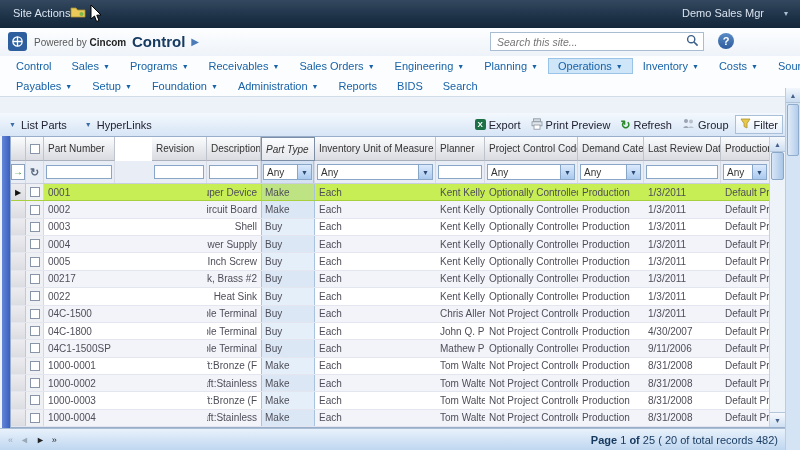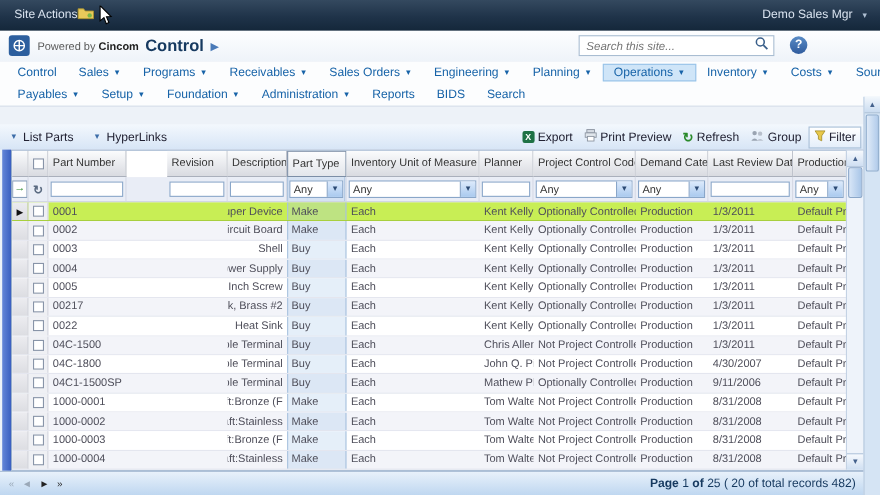--- a/index.html
+++ b/index.html
@@ -5,33 +5,33 @@
   html,body{margin:0;padding:0;}
   body{width:800px;height:450px;overflow:hidden;font-family:"Liberation Sans",sans-serif;background:#edf2f8;}
   .screen{position:relative;width:800px;height:450px;overflow:hidden;}
 
   
   .top-bar{position:absolute;left:0;top:0;width:800px;height:28px;
     background:linear-gradient(#34495f 0%,#1f3349 55%,#14273a 100%);color:#d9e3ef;font-size:11px;}
   .site-actions{position:absolute;left:8px;top:5px;display:flex;align-items:center;gap:5px;padding:2px 5px;cursor:default;}
   .caret{font-size:8px;color:#aebfd2;}
   .folder-ico{position:absolute;left:70px;top:6px;}
-  .user-menu{position:absolute;right:12px;top:7px;display:flex;align-items:center;gap:9px;padding-left:44px;}
+  .user-menu{position:absolute;right:12px;top:7px;display:flex;align-items:center;gap:20px;padding-left:44px;}
   .cursor{position:absolute;left:90px;top:5px;z-index:50;}
 
   
   .brand-bar{position:absolute;left:0;top:28px;width:800px;height:28px;
     background:linear-gradient(#fdfeff,#eef3f9);border-bottom:1px solid #e2e8f0;}
   .logo{position:absolute;left:8px;top:4px;width:19px;height:19px;background:#2d5f9e;border-radius:3px;
     display:flex;align-items:center;justify-content:center;}
   .powered{position:absolute;left:34px;top:9px;font-size:10px;color:#5a5a5a;}
   .powered b{color:#1e1e1e;}
   .app-title{position:absolute;left:132px;top:5px;font-size:15px;font-weight:bold;color:#173a60;display:flex;align-items:center;gap:6px;}
   .app-title .arrow{font-size:10px;color:#4a7ab8;font-weight:normal;}
-  .search-box{position:absolute;right:96px;top:4px;width:178px;height:19px;border:1px solid #a9bdd2;background:#fff;
+  .search-box{position:absolute;right:96px;top:4px;width:214px;height:19px;border:1px solid #a9bdd2;background:#fff;
     display:flex;align-items:center;padding:0 4px;box-sizing:border-box;}
   .search-box input{flex:1;border:none;outline:none;font-family:"Liberation Sans",sans-serif;
     font-size:10.5px;font-style:italic;color:#7a7a7a;background:transparent;}
   .help-btn{position:absolute;right:66px;top:5px;width:16px;height:16px;border-radius:50%;
     background:linear-gradient(#5a8cc6,#2f5b9d);color:#fff;font-size:11px;font-weight:bold;
     display:flex;align-items:center;justify-content:center;}
 
   
   .menu-bar{position:absolute;left:0;top:56px;width:800px;height:40px;background:#fcfdfe;border-bottom:1px solid #d2dce8;}
   .menu-row{display:flex;align-items:center;height:20px;padding-left:6px;}
@@ -62,21 +62,21 @@
   
   .left-strip{position:absolute;left:2px;top:136px;width:8px;height:292px;
     background:linear-gradient(90deg,#6486d8,#3a5fc0);}
   .grid{position:absolute;left:10px;top:136px;width:776px;height:292px;background:#fff;
     border:1px solid #98aecb;box-sizing:border-box;}
   .grid-inner{position:absolute;left:0;top:0;right:15px;bottom:0;display:flex;flex-direction:column;overflow:hidden;}
   .ghead{display:flex;height:24px;flex:none;}
   .hcell{box-sizing:border-box;background:linear-gradient(#fbfcfd,#d9dbe1);border-right:1px solid #bfc3cc;
     border-bottom:1px solid #aab0bc;font-size:10px;color:#333;display:flex;align-items:center;
     padding:0 4px;overflow:hidden;white-space:nowrap;}
-  .hcell.sel{border:1px solid #7c8ea6;background:linear-gradient(#fcfdfe,#e3e6eb);}
+  .hcell.sel{border:1px solid #7c8ea6;background:linear-gradient(#fcfdfe,#e3e6eb);font-style:italic;}
   .gfilter{display:flex;height:22px;flex:none;background:#e9edf6;border-bottom:1px solid #c8cedc;}
   .fcell{box-sizing:border-box;border-right:1px solid #d6dae5;display:flex;align-items:center;padding:2px 2px;overflow:hidden;}
   .finput{width:100%;height:14px;border:1px solid #89a6c9;background:#fff;box-sizing:border-box;
     font-family:"Liberation Sans",sans-serif;font-size:9px;outline:none;}
   .fdd{width:100%;height:16px;border:1px solid #89a6c9;background:#fff;display:flex;align-items:center;
     font-size:10px;color:#333;box-sizing:border-box;}
   .fdd .val{flex:1;padding-left:3px;overflow:hidden;white-space:nowrap;}
   .fdd .dbtn{width:13px;align-self:stretch;background:linear-gradient(#dceafc,#a9c9ee);
     border-left:1px solid #89a6c9;color:#2c4a74;font-size:7px;display:flex;align-items:center;justify-content:center;}
   .go-btn{width:14px;height:14px;background:#fff;border:1px solid #8aa0bc;color:#2e8b2e;font-weight:bold;

